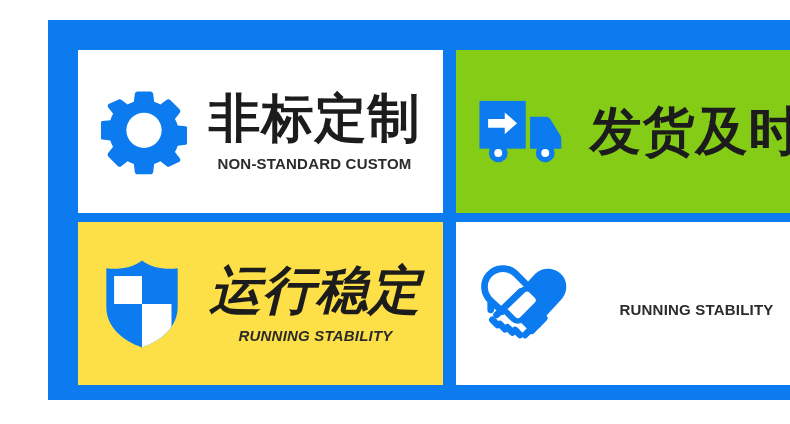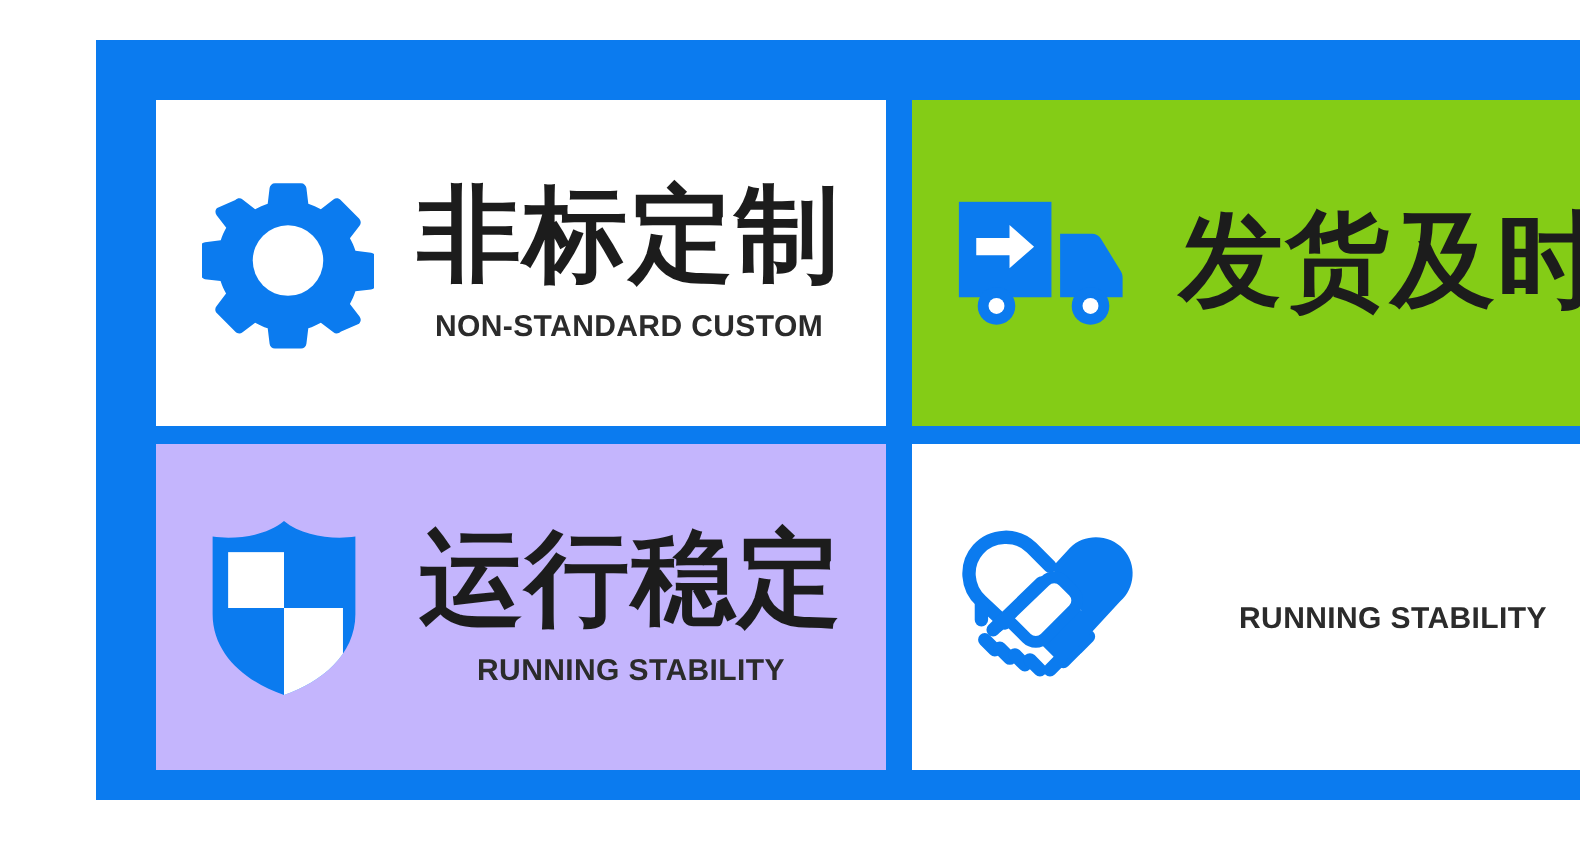--- a/index.html
+++ b/index.html
@@ -137,21 +137,21 @@
           <circle cx="28" cy="76" r="5.5" fill="#FFFFFF"></circle>
           <circle cx="93" cy="76" r="13" fill="#0B7BEF"></circle>
           <circle cx="93" cy="76" r="5.5" fill="#FFFFFF"></circle>
         </svg>
       </div>
       <div class="card-text">
         <div class="title-cn" style="color: rgb(28, 28, 28);">发货及时</div>
       </div>
     </div>
 
-    <div class="card card-3" style="background: #c4b5fd;">
+    <div class="card card-3" style="background: #fde047; font-style: italic;">
       <div class="card-icon">
         <svg width="78" height="90" viewBox="0 0 100 116" aria-hidden="true">
           <defs>
             <clipPath id="shieldClip">
               <path d="M50 2C38 12 18 14 4 12v50c0 26 22 44 46 52 24-8 46-26 46-52V12C82 14 62 12 50 2z"></path>
             </clipPath>
           </defs>
           <path fill="#0B7BEF" d="M50 2C38 12 18 14 4 12v50c0 26 22 44 46 52 24-8 46-26 46-52V12C82 14 62 12 50 2z"></path>
           <g clip-path="url(#shieldClip)">
             <rect x="14" y="22" width="36" height="36" fill="#FFFFFF"></rect>

